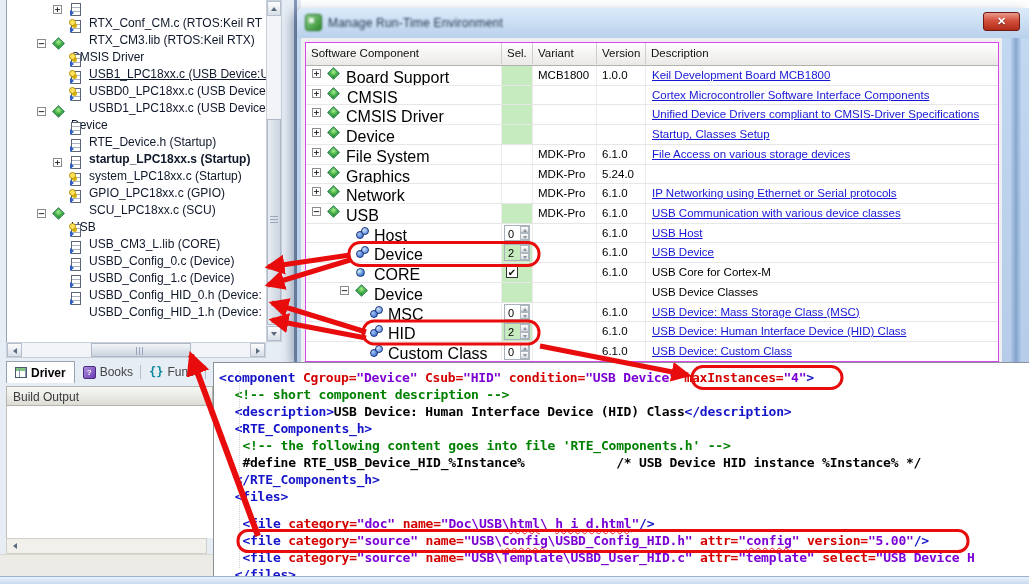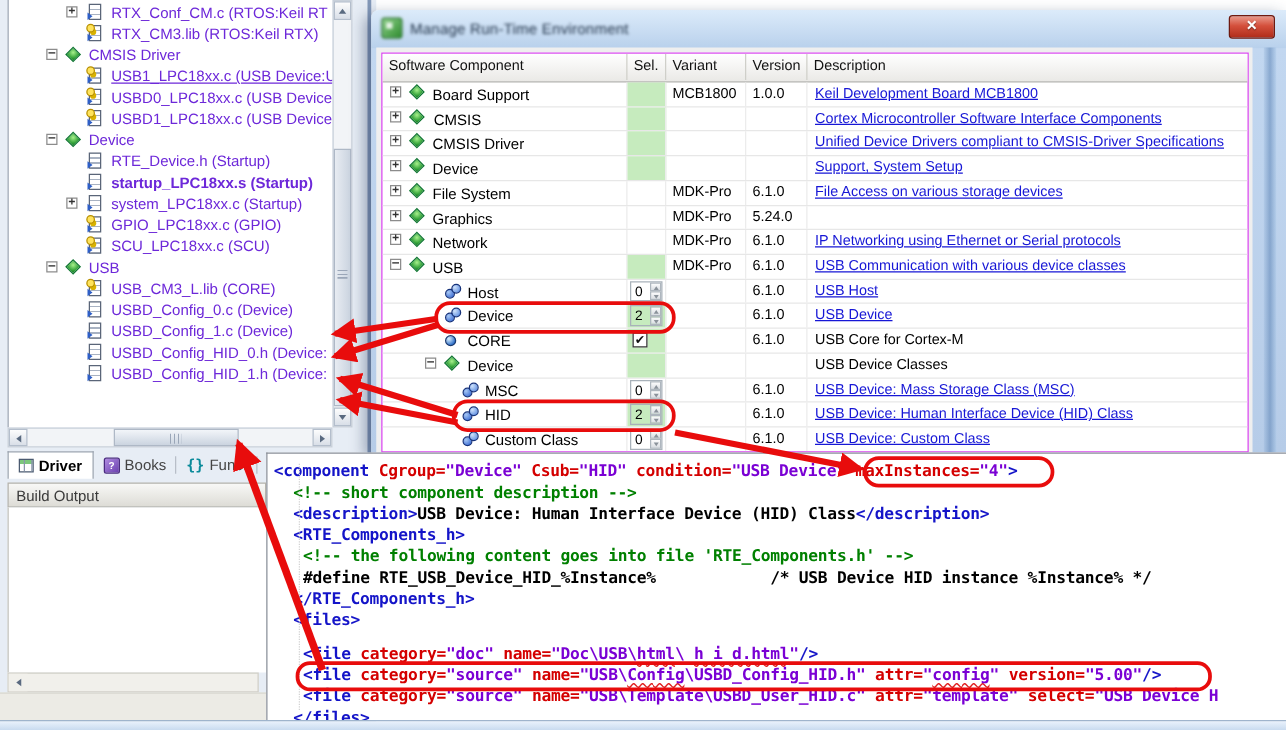--- a/index.html
+++ b/index.html
@@ -5,21 +5,21 @@
   html,body{margin:0;padding:0;background:#fff;}
   #root{position:relative;width:1029px;height:584px;overflow:hidden;background:#fff;
         font-family:"Liberation Sans",sans-serif;-webkit-font-smoothing:antialiased;}
 
   
   .uv-bg{position:absolute;left:0;top:0;width:301px;height:584px;background:#E7EDF5;z-index:0;}
   .uv-edge-line{position:absolute;left:294px;top:0;width:3px;height:430px;background:#8398B8;}
   .tree-panel{position:absolute;left:6px;top:0;width:260px;height:342px;background:#fff;
               border-left:1px solid #9AA4B2;box-sizing:border-box;overflow:hidden;padding-top:2px;}
   .trow{position:relative;height:17px;}
-  .tlabel{position:absolute;top:1px;font-size:12px;color:#6d28d9;white-space:nowrap;}
+  .tlabel{position:absolute;top:14px;font-size:12px;color:#0f172a;white-space:nowrap;}
   .expander{position:absolute;top:3px;width:9px;height:9px;border:1px solid #8C8C8C;background:#fff;
             font:bold 9px/7px "DejaVu Sans Mono",monospace;text-align:center;color:#333;box-sizing:border-box;}
   .i-diamond{position:absolute;top:2px;width:11px;height:11px;}
   .i-diamond::before{content:"";position:absolute;inset:1px;transform:rotate(45deg);
             background:radial-gradient(circle at 35% 35%,#A6F08C,#2FA036 70%,#157020);border:1px solid #173;}
   .i-file{position:absolute;top:1px;width:10px;height:13px;background:
             repeating-linear-gradient(to bottom,#fff 0 3px,#A8B2C2 3px 4px);
             background-color:#fff;border:1px solid #5A6578;box-sizing:border-box;}
   .i-file::after{content:"";position:absolute;left:-2px;bottom:-1px;width:0;height:0;
             border-left:4px solid #2E5FC8;border-top:3px solid transparent;border-bottom:3px solid transparent;}
@@ -81,21 +81,21 @@
   .rt-header{position:relative;height:22px;background:linear-gradient(#FFFFFF,#EAE9E6);border-bottom:1px solid #B2B2AE;}
   .hcell{position:absolute;top:0;height:21px;font-size:11.5px;color:#111;padding:4px 0 0 5px;box-sizing:border-box;border-right:1px solid #CFCFC9;white-space:nowrap;overflow:hidden;}
   .rt-rows{position:relative;}
   .drow{position:relative;height:19.73px;border-bottom:1px solid #E7E7E7;box-sizing:border-box;}
   .dcell{position:absolute;top:0;height:100%;box-sizing:border-box;border-right:1px solid #ECECEC;font-size:11.5px;white-space:nowrap;overflow:hidden;}
   .dcell.name{left:0;width:196px;} .dcell.sel{left:196px;width:31px;}
   .dcell.variant{left:227px;width:64px;padding:3px 0 0 5px;}
   .dcell.version{left:291px;width:49px;padding:3px 0 0 5px;}
   .dcell.desc{left:340px;right:0;border-right:none;padding:3px 0 0 6px;}
   .dcell.sel.green{background:#C6EBBE;}
-  .nlabel{position:absolute;top:3px;font-size:12px;white-space:nowrap;}
+  .nlabel{position:absolute;top:3px;font-size:16px;white-space:nowrap;}
   .link{color:#1717D6;text-decoration:underline;}
   .plainDesc{color:#000;}
   .i-gears{position:absolute;top:3px;width:15px;height:13px;}
   .i-gears::before,.i-gears::after{content:"";position:absolute;width:8px;height:8px;border-radius:50%;border:1px solid #16327A;box-sizing:border-box;}
   .i-gears::before{left:0;top:4px;background:radial-gradient(circle at 30% 30%,#A8C8F4,#2A5FD0);}
   .i-gears::after{left:5px;top:0;background:radial-gradient(circle at 30% 30%,#CFE2FA,#4E82DE);}
   .i-ball{position:absolute;top:5px;width:9px;height:9px;border-radius:50%;
       background:radial-gradient(circle at 30% 30%,#DCF2FF,#2F6FC8 75%);border:1px solid #1A3A70;box-sizing:border-box;}
   .spin{position:absolute;inset:1px 2px;display:flex;border:1px solid #A9B2BA;background:inherit;}
   .spin .num{flex:1;font-size:11px;padding:2px 0 0 3px;}
@@ -321,21 +321,21 @@
             </div>
             <div class="drow">
               <div class="dcell name">
                 <span class="expander" style="left: 6px;">+</span>
                 <span class="i-diamond" style="left: 22px;"></span>
                 <span class="nlabel" style="left: 40px;">Device</span>
               </div>
               <div class="dcell sel green"></div>
               <div class="dcell variant"></div>
               <div class="dcell version"></div>
-              <div class="dcell desc"><span class="link">Support, System Setup</span></div>
+              <div class="dcell desc"><span class="link">Startup, Classes Setup</span></div>
             </div>
             <div class="drow">
               <div class="dcell name">
                 <span class="expander" style="left: 6px;">+</span>
                 <span class="i-diamond" style="left: 22px;"></span>
                 <span class="nlabel" style="left: 40px;">File System</span>
               </div>
               <div class="dcell sel"></div>
               <div class="dcell variant">MDK-Pro</div>
               <div class="dcell version">6.1.0</div>

